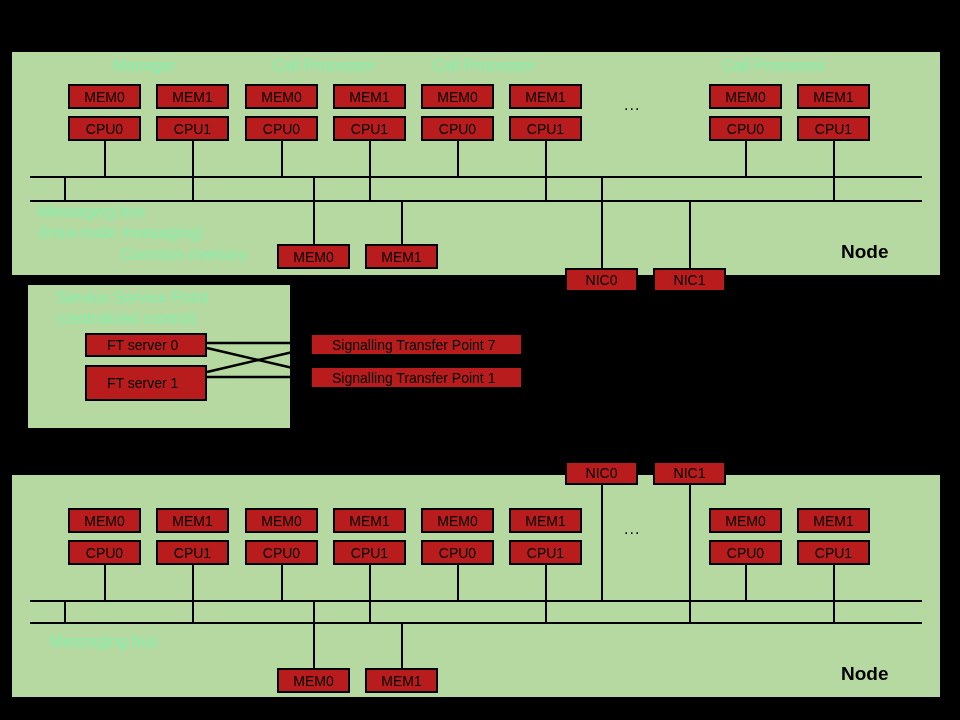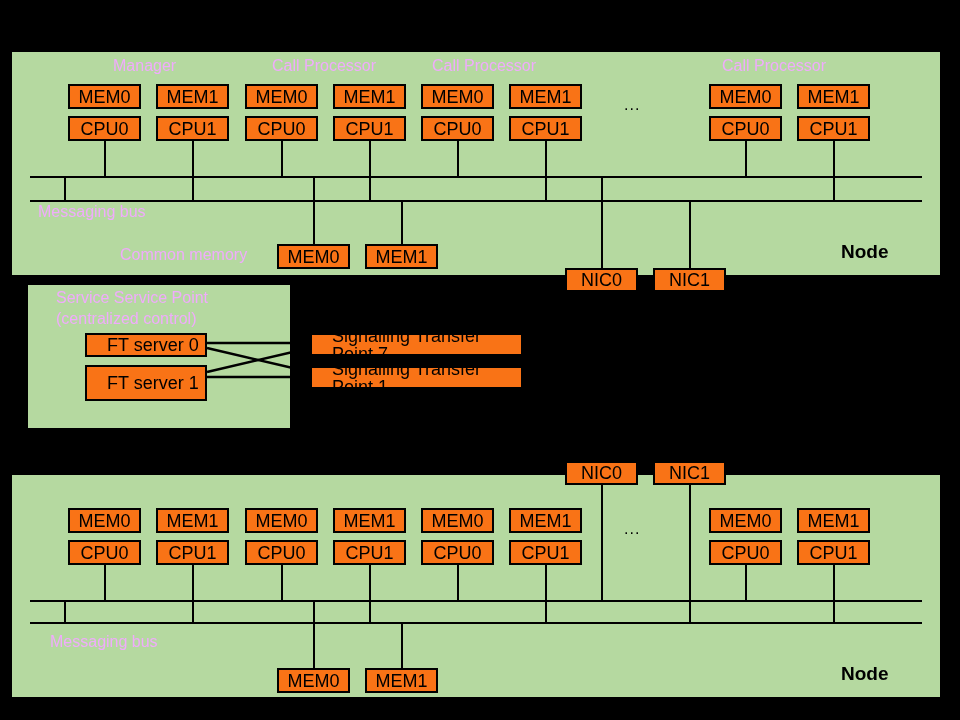--- a/index.html
+++ b/index.html
@@ -3,26 +3,26 @@
 <meta charset="utf-8">
 <style>
   html,body{margin:0;padding:0;background:#000;}
   body{width:960px;height:720px;overflow:hidden;
        font-family:"Liberation Sans","DejaVu Sans",sans-serif;}
   #stage{position:relative;width:960px;height:720px;background:#000;}
 
   .node-panel{position:absolute;background:#b5d9a0;}
   .scp-panel{position:absolute;background:#b5d9a0;}
 
-  .box{position:absolute;background:#f97316;border:2px solid #000;
+  .box{position:absolute;background:#b91c1c;border:2px solid #000;
        box-sizing:border-box;display:flex;align-items:center;
-       justify-content:center;font-size:18px;color:#000;line-height:1;}
+       justify-content:center;font-size:14px;color:#000;line-height:1;}
   .box.left{justify-content:flex-start;padding-left:20px;}
 
-  .lbl{position:absolute;color:#f0abfc;font-size:16px;white-space:nowrap;line-height:1.15;}
+  .lbl{position:absolute;color:#86efac;font-size:16px;white-space:nowrap;line-height:1.15;}
   .nodeword{position:absolute;font-size:19px;font-weight:bold;color:#000;}
   .sdn{position:absolute;font-size:15px;font-weight:bold;color:#ff0000;white-space:nowrap;}
   .dots{position:absolute;font-size:16px;color:#000;letter-spacing:1px;}
 
   .hline{position:absolute;background:#000;height:2px;}
   .vline{position:absolute;background:#000;width:2px;}
   svg.xconn{position:absolute;overflow:visible;}
 </style>
 </head>
 <body>
@@ -70,20 +70,21 @@
 
   <div class="vline" style="left:64px;top:176px;height:26px;"></div>
 
   <div class="vline" style="left:313px;top:176px;height:68px;"></div>
   <div class="vline" style="left:401px;top:200px;height:44px;"></div>
 
   <div class="vline" style="left:601px;top:176px;height:94px;"></div>
   <div class="vline" style="left:689px;top:200px;height:70px;"></div>
 
   <div class="lbl" style="left:38px;top:203px;">Messaging bus</div>
+  <div class="lbl" style="left:38px;top:224px;">(Intra-node messaging)</div>
 
   <div class="lbl" style="left:120px;top:246px;">Common memory</div>
 
   <div class="box" style="left:277px;top:244px;width:73px;height:25px;">MEM0</div>
   <div class="box" style="left:365px;top:244px;width:73px;height:25px;">MEM1</div>
 
   <div class="nodeword" style="left:841px;top:241px;">Node</div>
 
   <div class="box" style="left:565px;top:268px;width:73px;height:24px;">NIC0</div>
   <div class="box" style="left:653px;top:268px;width:73px;height:24px;">NIC1</div>

